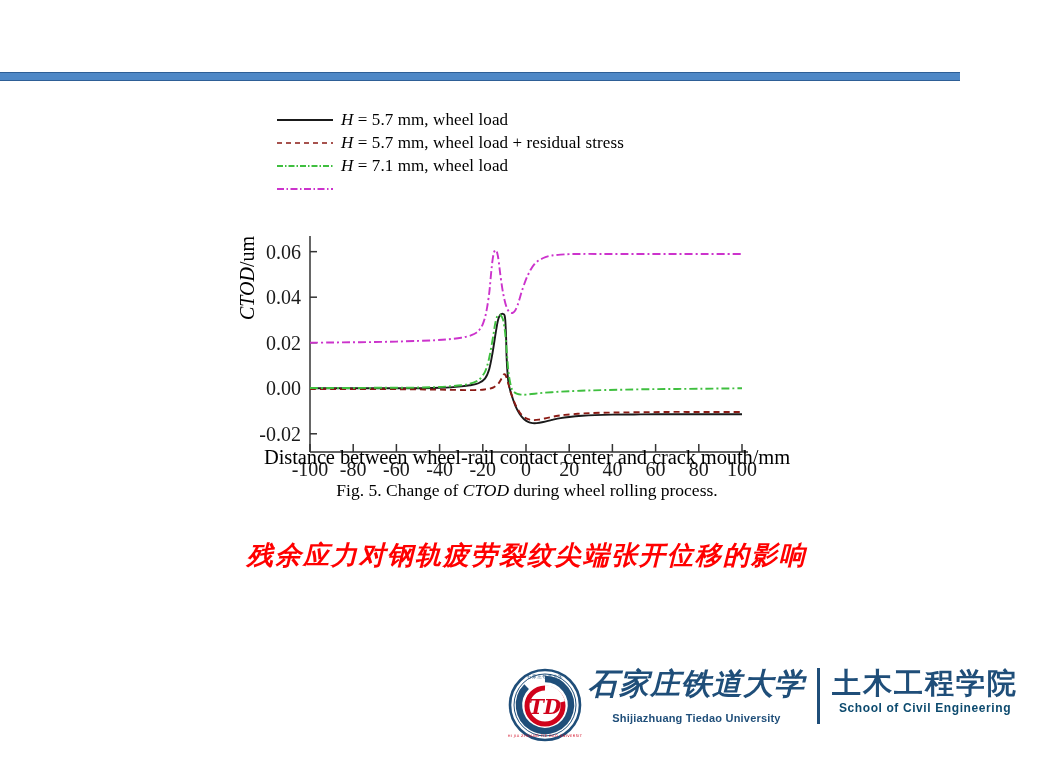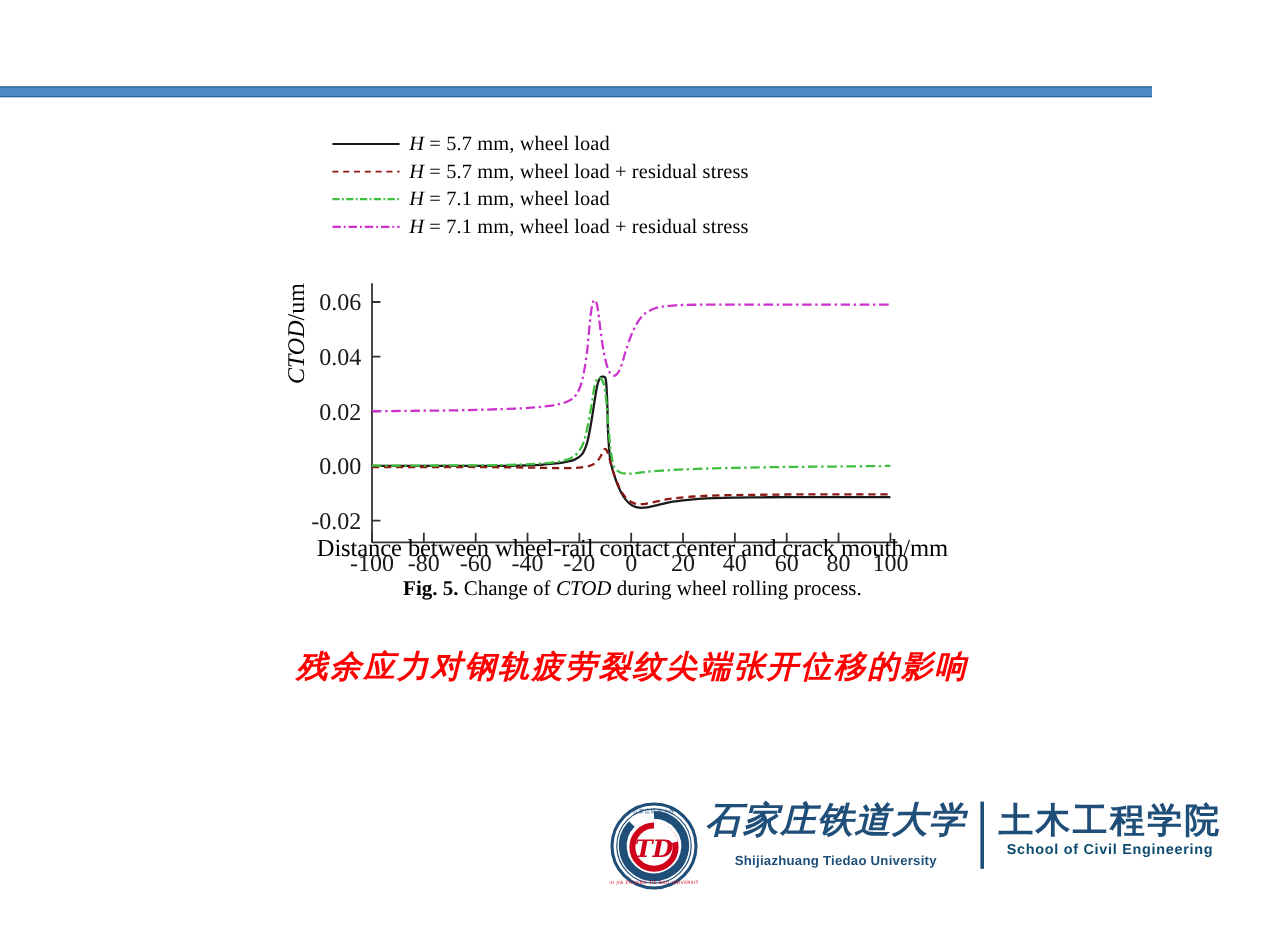--- a/index.html
+++ b/index.html
@@ -103,21 +103,21 @@
 
   #fig-caption {
     position: absolute;
     left: 0;
     top: 372px;
     width: 1054px;
     text-align: center;
     font-family: "Liberation Serif", serif;
     font-size: 17.5px;
   }
-  #fig-caption .bold { font-weight: bold; }
+  #fig-caption .bold { font-weight: normal; }
   #fig-caption .it { font-style: italic; }
 
   
   #red-heading {
     position: absolute;
     left: 0;
     top: 538px;
     width: 1054px;
     text-align: center;
     color: #FF0000;
@@ -227,21 +227,20 @@
       </span>
       <span class="legend-text"><span class="it">H</span><span> = 7.1 mm, wheel load</span></span>
     </div>
 
     <div class="legend-row">
       <span class="legend-swatch">
         <svg width="58" height="14" viewBox="0 0 58 14">
             <line x1="1" y1="7" x2="57" y2="7" stroke="#CC33CC" stroke-width="1.8" stroke-dasharray="7 2.5 1.5 2.5"></line>
           </svg>
       </span>
-      <span class="legend-text"><span class="it">H</span><span> = 7.1 mm, wheel load + residual stress</span></span>
     </div>
 
   </div>
 
   <div class="ylabel-rot"><span>CTOD</span><span class="nonit">/um</span></div>
 
   <div id="plot-wrap">
     <svg id="plot-svg" width="560" height="320" viewBox="0 0 560 320">
       <g id="g-ticklabels-y">
           <text x="69" y="214.7872340425532" text-anchor="end" font-family="Liberation Serif, serif" font-size="20" fill="#1a1a1a">-0.02</text>

